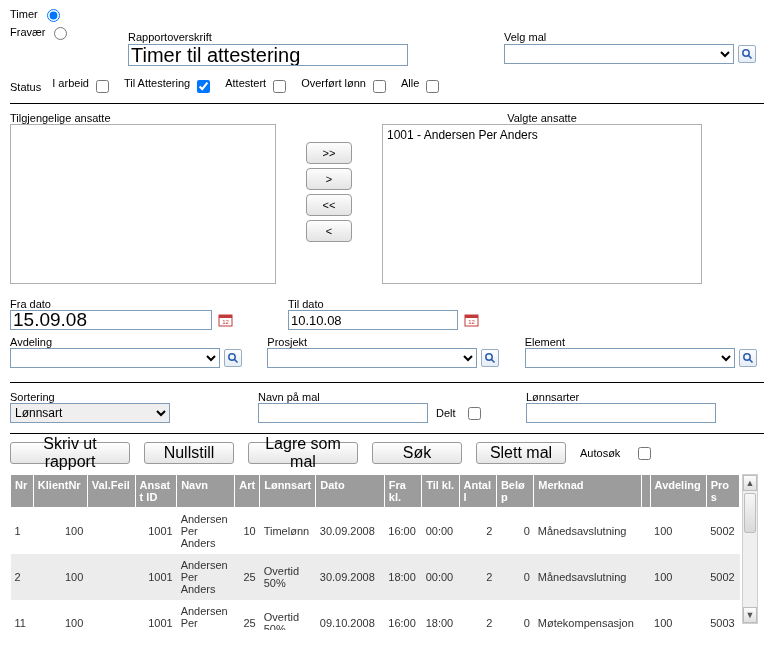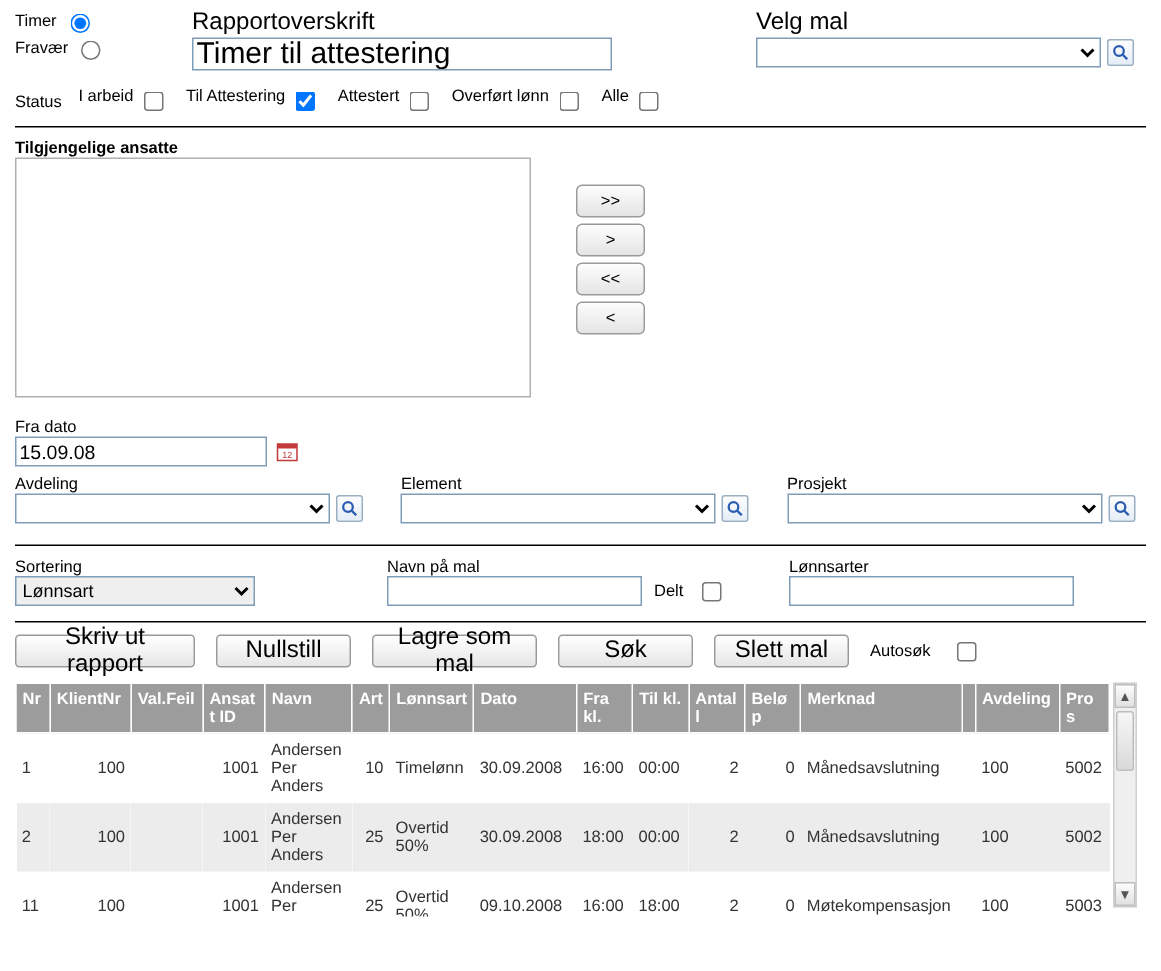--- a/index.html
+++ b/index.html
@@ -3,21 +3,21 @@
 <meta charset="utf-8">
 <style>
   * { box-sizing: border-box; }
   body {
     margin: 0; padding: 6px 10px;
     font-family: Verdana, Arial, sans-serif;
     font-size: 11px; color: #000; background:#fff;
     width: 774px;
   }
   .row { display:flex; align-items:flex-start; gap:18px; }
-  .hdr-title { font-size:16px; margin-bottom:1px; }
+  .hdr-title { font-size:11px; margin-bottom:1px;margin-top:25px; }
   input[type="text"], select.combo {
     border:1px solid #7f9db9; height:20px; font-size:12px; padding:1px 2px;
     background:#fff;
   }
   input[type="text"].date { width:150px; }
   .combo-wrap { display:flex; align-items:center; gap:4px; }
   .mag-btn {
     width:18px; height:18px; border:1px solid #9aaec2; border-radius:2px;
     display:flex; align-items:center; justify-content:center;
     background:linear-gradient(#fdfdfd,#e5edf7); cursor:pointer;
@@ -135,77 +135,96 @@
     </span>
   <span class="it">
       <span>Alle</span>
       <input type="checkbox" style="">
     </span>
 </div>
 
 <hr class="div">
 
 <div class="row">
-  <div style="width:344px;font-weight:bold;">
+  <div style="width:266px;">
     <span>Tilgjengelige ansatte</span>
     <div class="listbox"></div>
   </div>
   <div style="width:70px;">
     <div class="move-col">
       <button class="mbtn">&gt;&gt;</button>
       <button class="mbtn">&gt;</button>
       <button class="mbtn">&lt;&lt;</button>
       <button class="mbtn">&lt;</button>
     </div>
   </div>
+  <div style="width:320px;">
+    <div style="text-align:center;"><span>Valgte ansatte</span></div>
+    <div class="listbox" id="selbox">
+        <div class="opt">1001 - Andersen Per Anders</div>
+      </div>
+  </div>
 </div>
 
 <div class="row" style="margin-top:14px;">
   <div class="field-block" style="width:260px;justify-content:flex-end;">
     <span>Fra dato</span>
     <div class="combo-wrap">
-      <input type="text" class="date" style="width: 168px; font-size: 13px;" value="15.09.08">
+      <input type="text" class="date" style="width: 202px; font-size: 19px;" value="15.09.08">
       <div class="cal-btn">
           <svg width="15" height="15" viewBox="0 0 15 15">
             <rect x="1" y="2" width="13" height="11" fill="#fff" stroke="#c23a3a"></rect>
             <rect x="1" y="2" width="13" height="3" fill="#c23a3a"></rect>
             <text x="7.5" y="11" font-size="6" text-anchor="middle" fill="#c23a3a">12</text>
           </svg>
         </div>
     </div>
   </div>
+  <div class="field-block" style="width:260px;">
+    <span>Til dato</span>
+    <div class="combo-wrap">
+      <input type="text" class="date" style="width: 170px; font-size: 13px;" value="10.10.08">
+      <div class="cal-btn">
+          <svg width="15" height="15" viewBox="0 0 15 15">
+            <rect x="1" y="2" width="13" height="11" fill="#fff" stroke="#c23a3a"></rect>
+            <rect x="1" y="2" width="13" height="3" fill="#c23a3a"></rect>
+            <text x="7.5" y="11" font-size="6" text-anchor="middle" fill="#c23a3a">12</text>
+          </svg>
+        </div>
+    </div>
+  </div>
 </div>
 
 <div class="row" style="margin-top:6px;">
   <div class="field-block" style="width:250px;">
     <span>Avdeling</span>
     <div class="combo-wrap">
       <select class="combo" style="width:210px;"></select>
       <div class="mag-btn">
           <svg width="12" height="12" viewBox="0 0 12 12">
             <circle cx="5" cy="5" r="3.2" fill="none" stroke="#2a5cb0" stroke-width="1.5"></circle>
             <line x1="7.5" y1="7.5" x2="10.5" y2="10.5" stroke="#2a5cb0" stroke-width="1.6"></line>
           </svg>
         </div>
     </div>
   </div>
   <div class="field-block" style="width:250px;">
-    <span>Element</span>
+    <span>Prosjekt</span>
     <div class="combo-wrap">
       <select class="combo" style="width:210px;"></select>
       <div class="mag-btn">
           <svg width="12" height="12" viewBox="0 0 12 12">
             <circle cx="5" cy="5" r="3.2" fill="none" stroke="#2a5cb0" stroke-width="1.5"></circle>
             <line x1="7.5" y1="7.5" x2="10.5" y2="10.5" stroke="#2a5cb0" stroke-width="1.6"></line>
           </svg>
         </div>
     </div>
   </div>
   <div class="field-block" style="width:250px;">
-    <span>Prosjekt</span>
+    <span>Element</span>
     <div class="combo-wrap">
       <select class="combo" style="width:210px;"></select>
       <div class="mag-btn">
           <svg width="12" height="12" viewBox="0 0 12 12">
             <circle cx="5" cy="5" r="3.2" fill="none" stroke="#2a5cb0" stroke-width="1.5"></circle>
             <line x1="7.5" y1="7.5" x2="10.5" y2="10.5" stroke="#2a5cb0" stroke-width="1.6"></line>
           </svg>
         </div>
     </div>
   </div>

